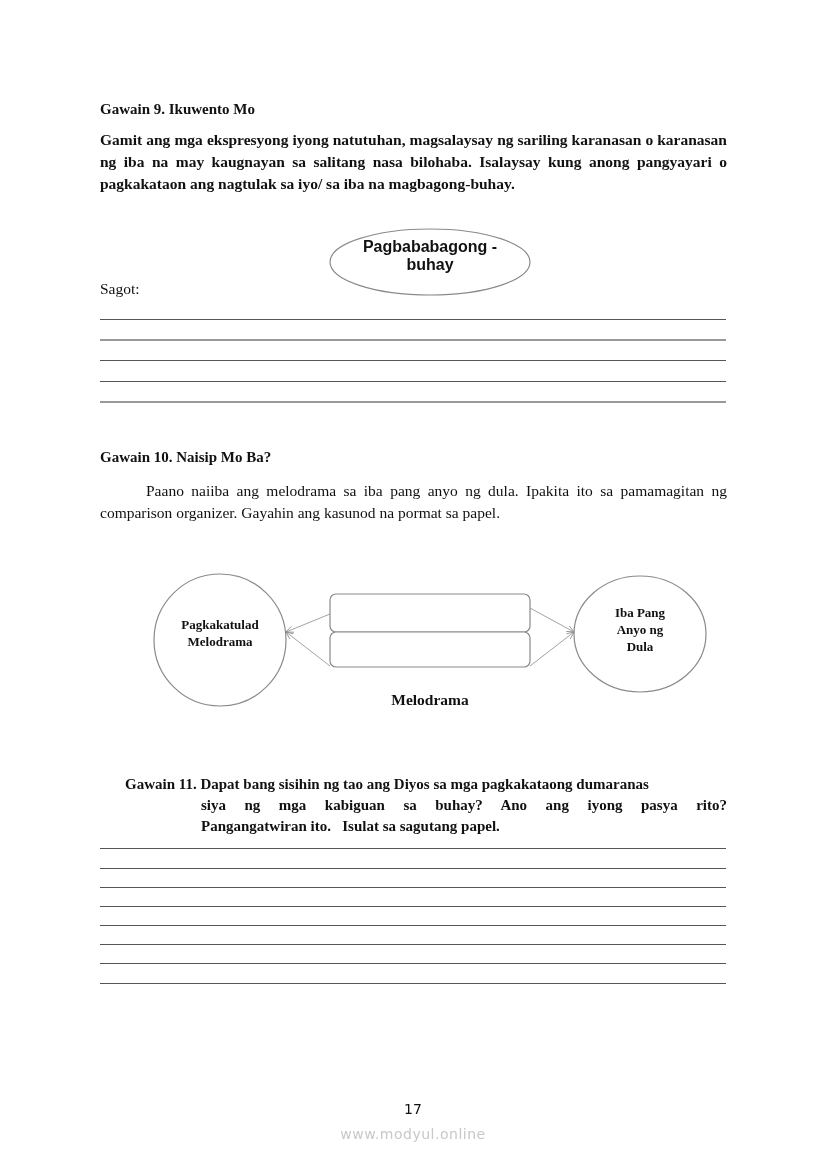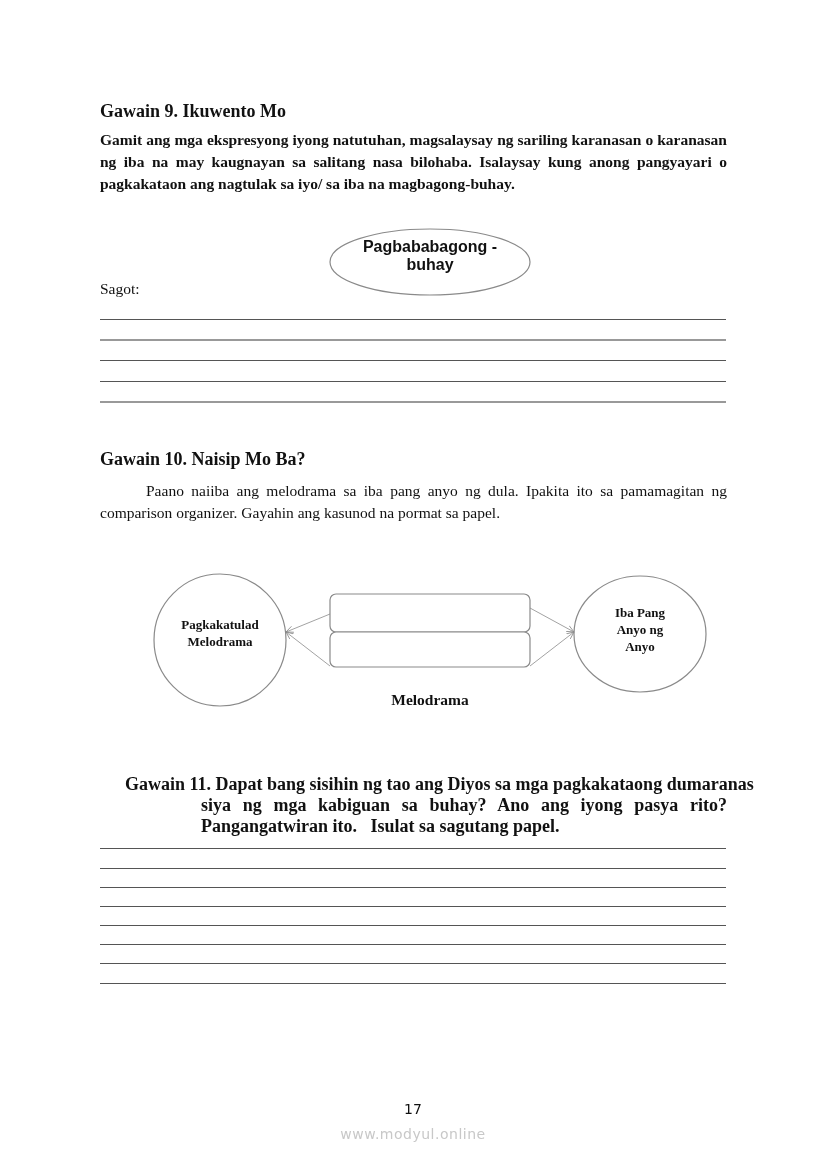--- a/index.html
+++ b/index.html
@@ -1,19 +1,19 @@
 <!DOCTYPE html>
 <html><head>
   <meta charset="utf-8">
   <style>
     html, body { margin: 0; padding: 0; background: #ffffff; }
     body { width: 826px; height: 1169px; position: relative; overflow: hidden;
            font-family: "Liberation Serif", "DejaVu Serif", serif; color: #111; }
     .abs { position: absolute; }
-    .title { font-weight: bold; font-size: 18px; }
+    .title { font-weight: bold; font-size: 15px; }
     .bold-para { font-weight: bold; font-size: 15.5px; line-height: 22px; text-align: justify; text-align-last: left; }
     .para { font-size: 15.5px; line-height: 22px; text-align: justify; }
     .line { position: absolute; left: 100px; width: 626px; height: 0; border-top: 1.2px solid #555; }
     .line.light { border-top: 2px solid #999; }
     .sans { font-family: "Liberation Sans", "DejaVu Sans", sans-serif; }
     .ellipse-label { font-weight: bold; font-size: 16px; text-align: center; line-height: 18px; }
     .circle-label { font-weight: bold; font-size: 13px; text-align: center; line-height: 17px; }
     .footer-num { font-family: "DejaVu Sans", sans-serif; font-size: 14px; color: #111; }
     .footer-url { font-family: "DejaVu Sans", sans-serif; font-size: 14px; color: #c8c8c8; letter-spacing: 0.5px; }
   </style>
@@ -60,21 +60,21 @@
   <line x1="390" y1="96" x2="434" y2="62" stroke="#8a8a8a" stroke-width="0.8" marker-end="url(#arrow)"></line>
 </svg>
 
 <div class="abs circle-label" style="left:160px; top:616px; width:120px;">
   <div>Pagkakatulad</div>
   <div>Melodrama</div>
 </div>
 <div class="abs circle-label" style="left:580px; top:604px; width:120px;">
   <div>Iba Pang</div>
   <div>Anyo ng</div>
-  <div>Anyo</div>
+  <div>Dula</div>
 </div>
 <div class="abs" style="left:340px; top:691px; width:180px; text-align:center; font-weight:bold; font-size:15.5px;">Melodrama</div>
 
 <div class="abs title" style="left:125px; top:774px; line-height:21px;">
   <div>Gawain 11. Dapat bang sisihin ng tao ang Diyos sa mga pagkakataong dumaranas</div>
 </div>
 <div class="abs title" style="left:201px; top:795px; width:526px; line-height:21px; text-align:justify; text-align-last:justify;">siya ng mga kabiguan sa buhay? Ano ang iyong pasya rito?</div>
 <div class="abs title" style="left:201px; top:816px; line-height:21px; white-space:pre;">Pangangatwiran ito.   Isulat sa sagutang papel.</div>
 
 <div>

